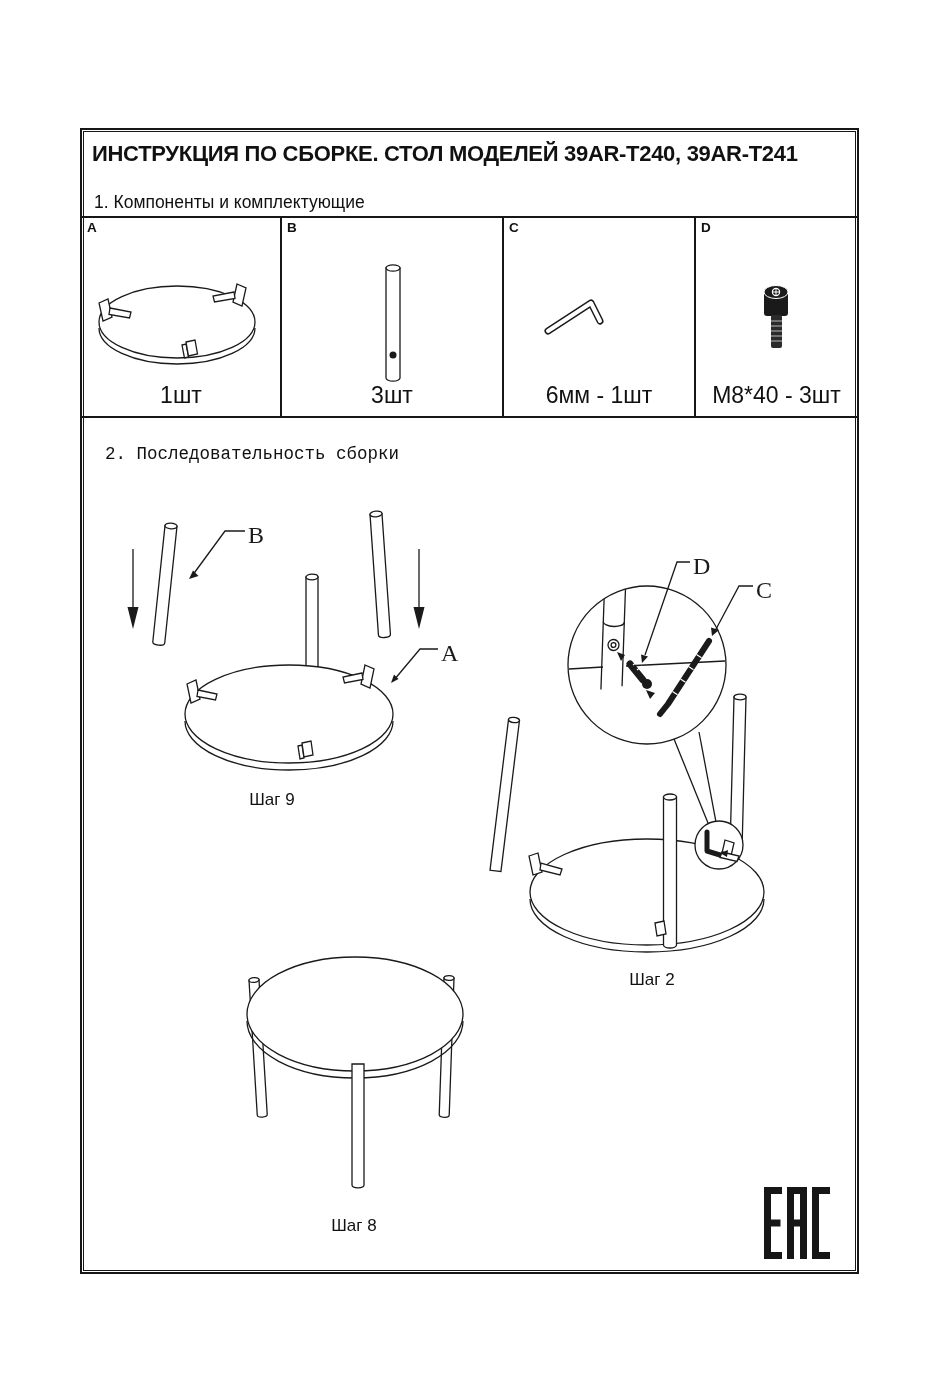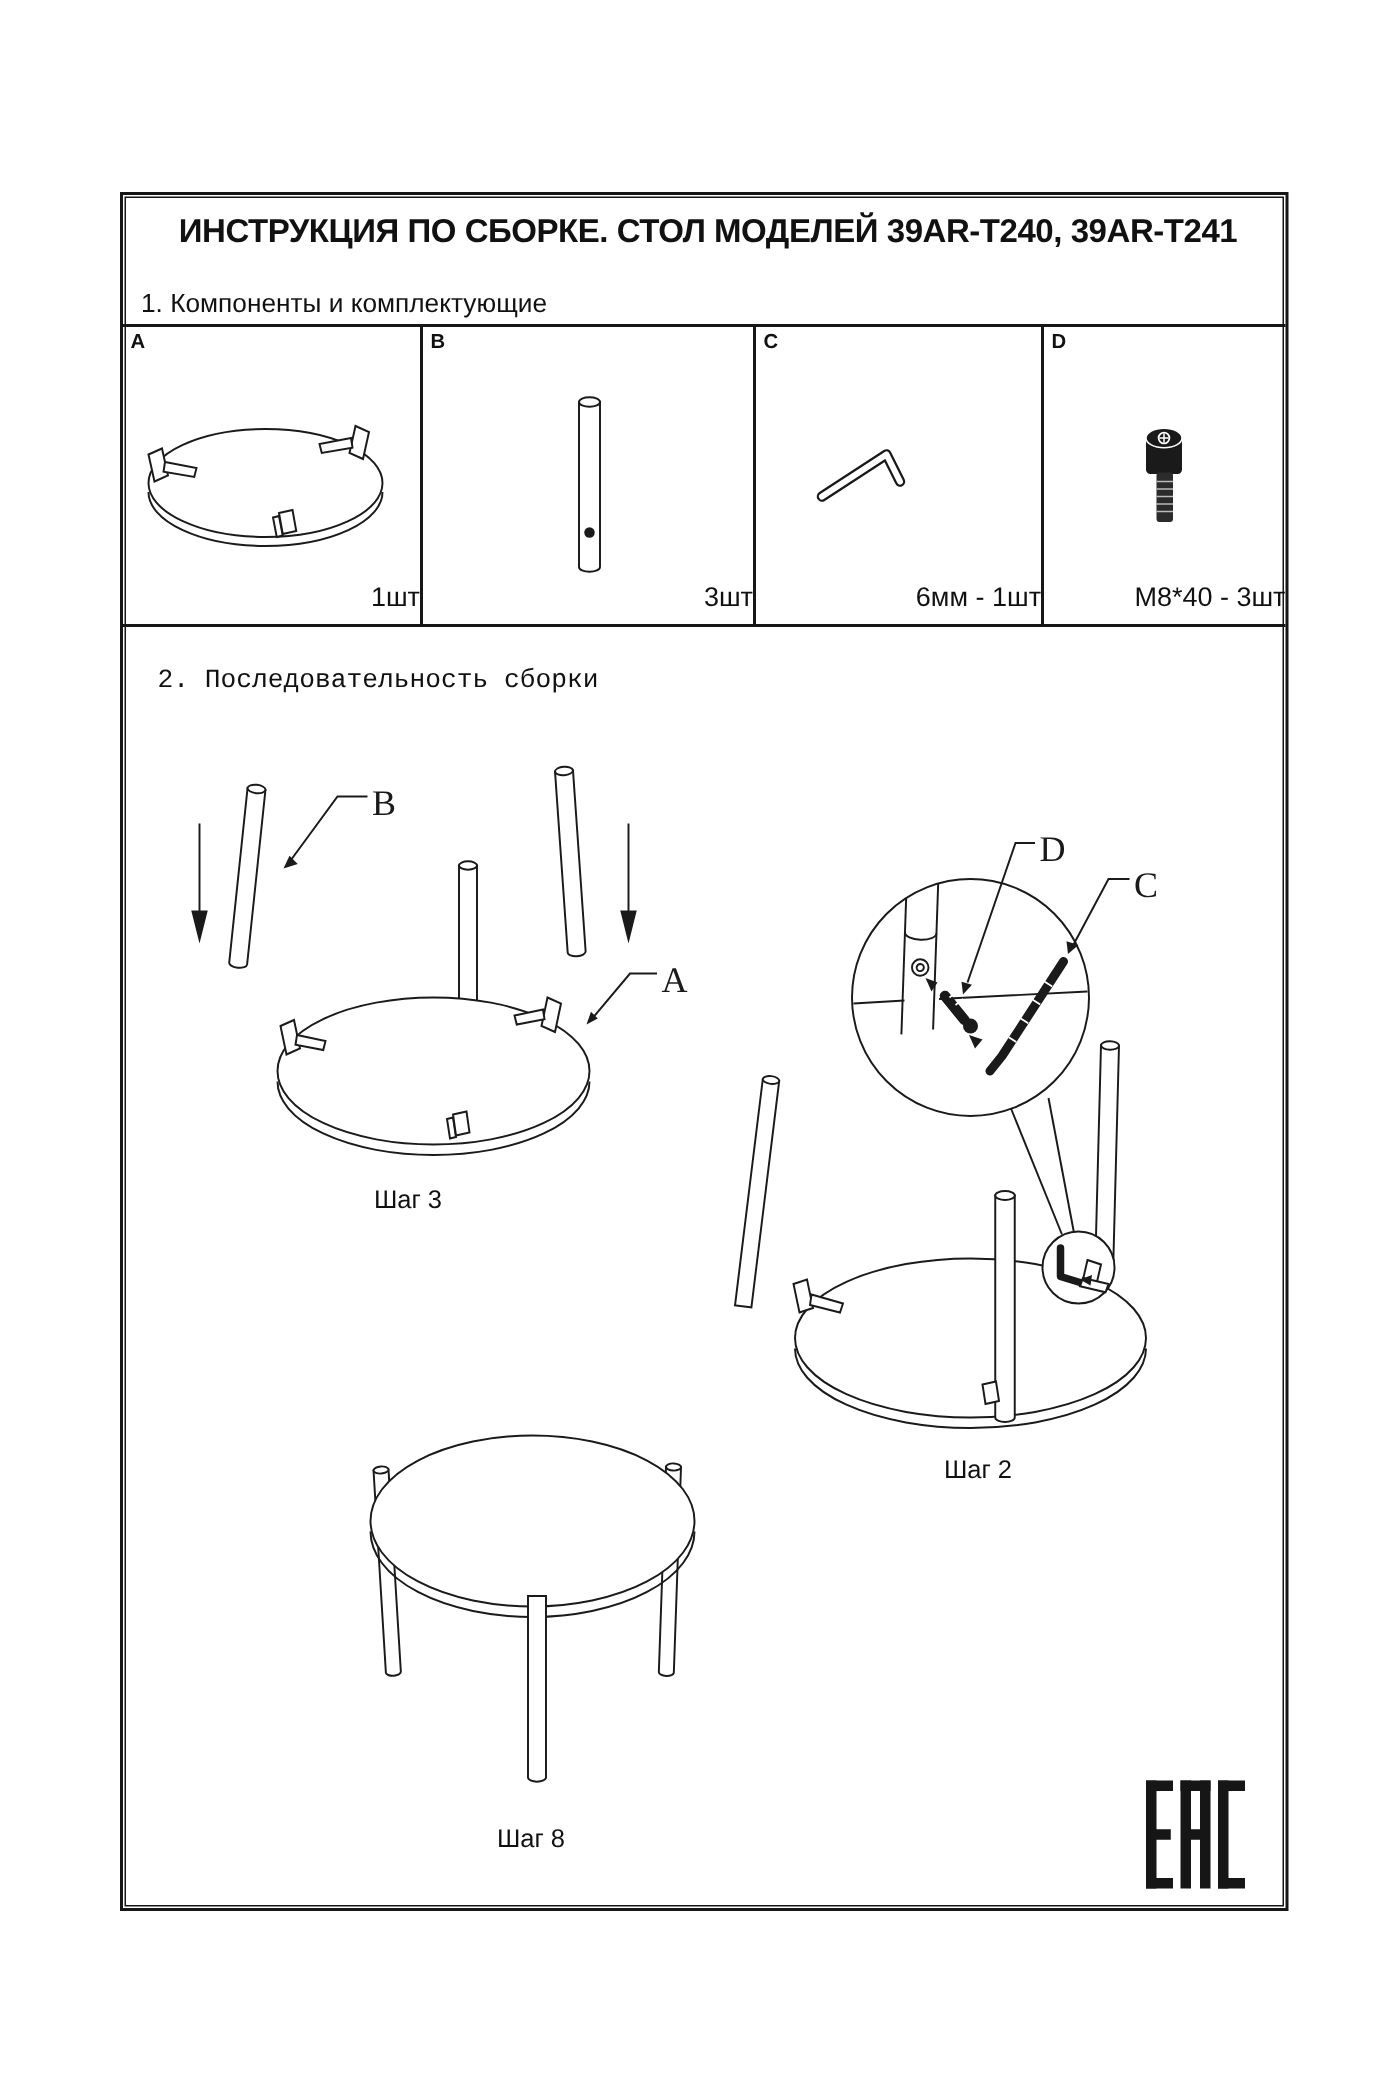--- a/index.html
+++ b/index.html
@@ -1,28 +1,28 @@
 <!DOCTYPE html>
 <html><head>
 <meta charset="utf-8">
 <style>
   html,body{margin:0;padding:0;background:#fff;}
   body{width:933px;height:1400px;position:relative;font-family:"Liberation Sans",sans-serif;color:#111;}
   .frame{position:absolute;left:80px;top:128px;width:775px;height:1142px;border:2px solid #161616;}
   .frame-inner{position:absolute;left:1px;top:1px;right:1px;bottom:1px;border:1px solid #161616;}
   .abs{position:absolute;}
-  .doc-title{left:10px;top:11px;width:760px;font-size:22px;font-weight:bold;white-space:nowrap;letter-spacing:-0.3px;text-align:center;}
+  .doc-title{left:10px;top:11px;width:760px;font-size:22px;font-weight:bold;white-space:nowrap;letter-spacing:-0.3px;}
   .sec-head{font-size:17.5px;white-space:nowrap;text-align:center;}
   .sec1{left:12px;top:62px;}
   .sec2{left:23px;top:314px;font-family:Liberation Mono, monospace;}
   .parts-table{left:0;right:0;top:86px;height:198px;border-top:2px solid #161616;border-bottom:2px solid #161616;display:flex;}
   .cell{position:relative;border-right:2px solid #161616;height:100%;}
   .cell:last-child{border-right:none;}
   .cell .letter{position:absolute;left:5px;top:2px;font-size:13.5px;font-weight:bold;}
-  .cell .qty{position:absolute;left:0;right:0;bottom:7px;text-align:right;font-size:18px;}
+  .cell .qty{position:absolute;left:0;right:0;bottom:7px;text-align:center;font-size:23px;}
   .cell svg{position:absolute;left:0;top:0;}
   .caption{font-size:17px;text-align:center;width:160px;}
   svg{overflow:visible;display:block;}
   .ln{fill:none;stroke:#1a1a1a;stroke-width:1.3;}
   .lnw{fill:#ffffff;stroke:#1a1a1a;stroke-width:1.3;}
   .blk{fill:#1a1a1a;stroke:none;}
   .callout-letter{font-family:"Liberation Serif",serif;font-size:24px;fill:#1a1a1a;}
 </style>
 </head>
 <body>
@@ -228,21 +228,21 @@
     </g>
     <g>
       <ellipse class="lnw" cx="353" cy="1012" rx="108" ry="57"></ellipse>
       <path class="ln" d="M 245 1019 A 108 57 0 0 0 461 1019"></path>
     </g>
     <g transform="translate(356,1062)">
       <path class="lnw" d="M -6 0 L -6 121 A 6 2.8 0 0 0 6 121 L 6 0 Z"></path>
     </g>
   </svg>
 
-  <div class="abs caption" style="left:110px;top:660px">Шаг 3</div>
+  <div class="abs caption" style="left:110px;top:660px">Шаг 9</div>
   <div class="abs caption" style="left:490px;top:840px">Шаг 2</div>
   <div class="abs caption" style="left:192px;top:1086px">Шаг 8</div>
 
   <svg class="abs" style="left:682px;top:1057px" width="66" height="72" viewBox="0 0 66 72" role="img" aria-label="EAC">
     <g fill="#161616">
       <rect x="0" y="0" width="7" height="72"></rect>
         <rect x="0" y="0" width="18" height="7"></rect>
       <rect x="0" y="32.5" width="16.5" height="7"></rect>
         <rect x="0" y="65" width="18" height="7"></rect>
       <rect x="23" y="0" width="20" height="7"></rect>

